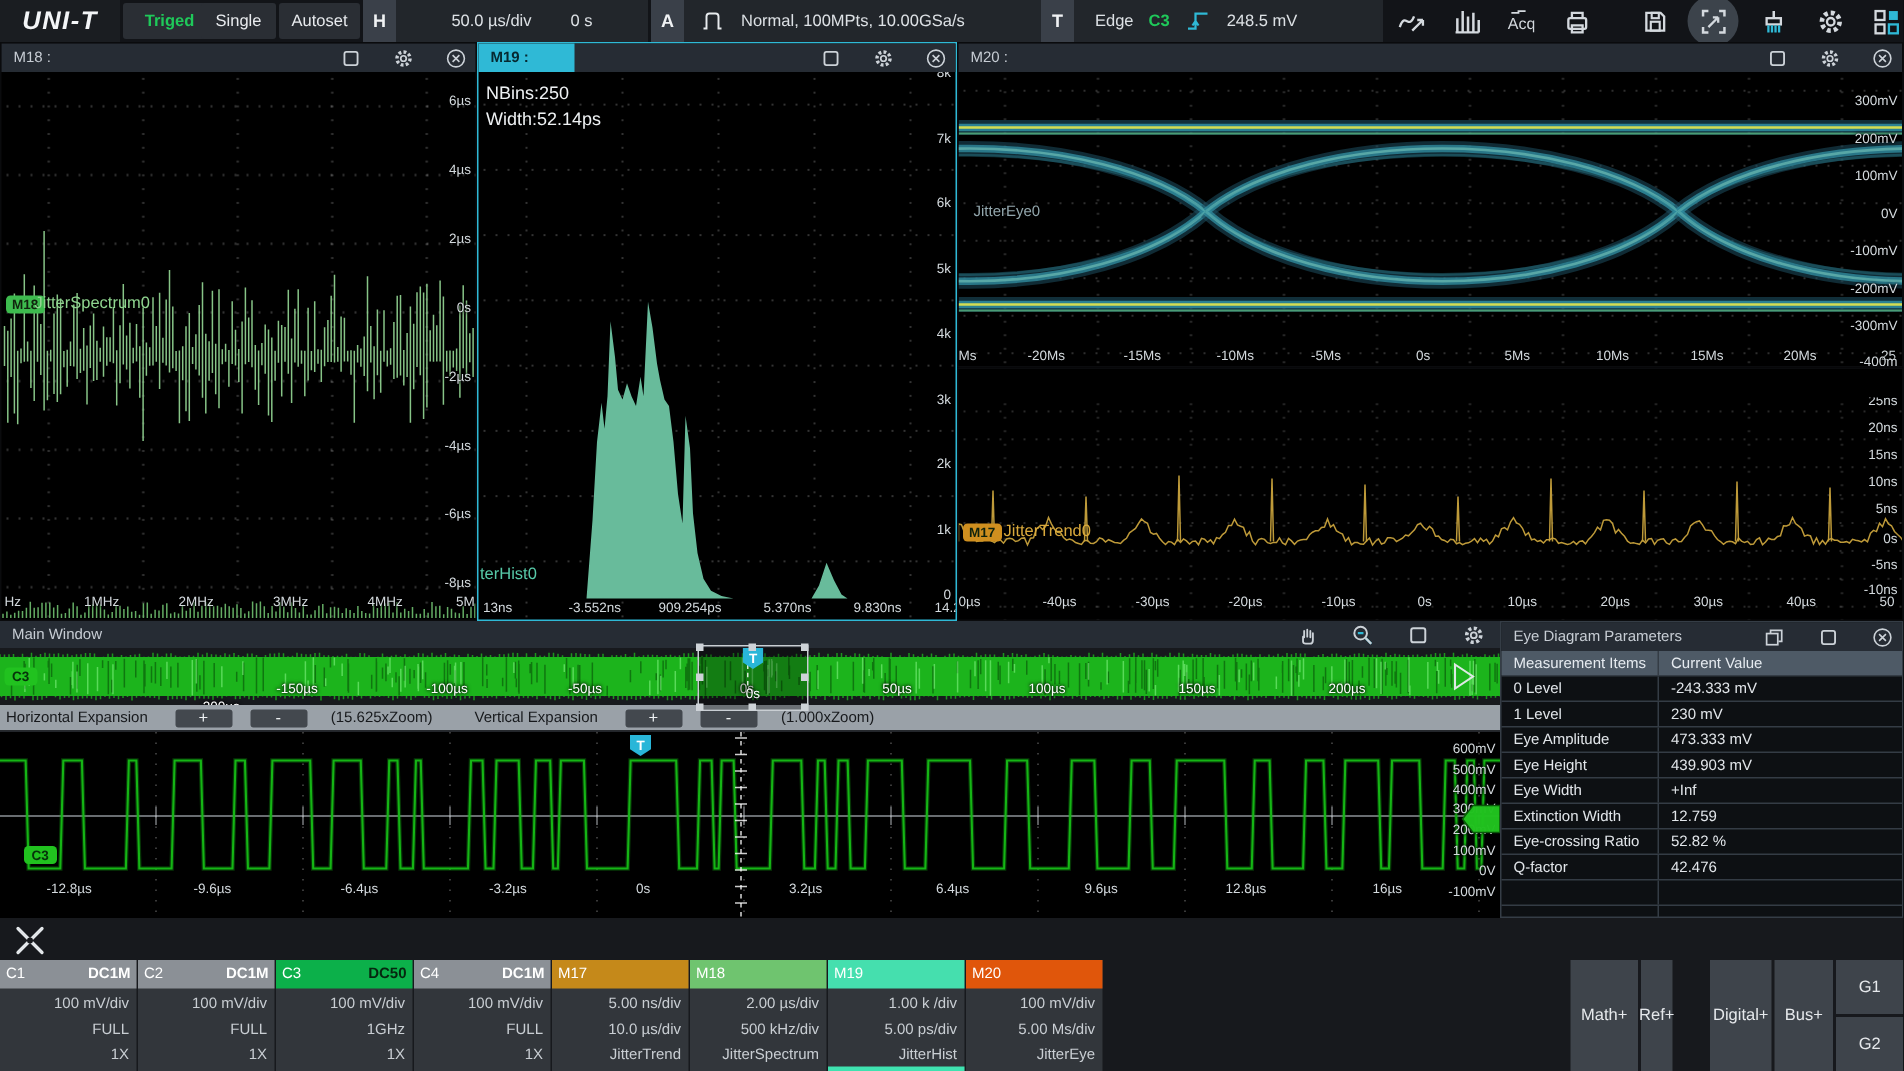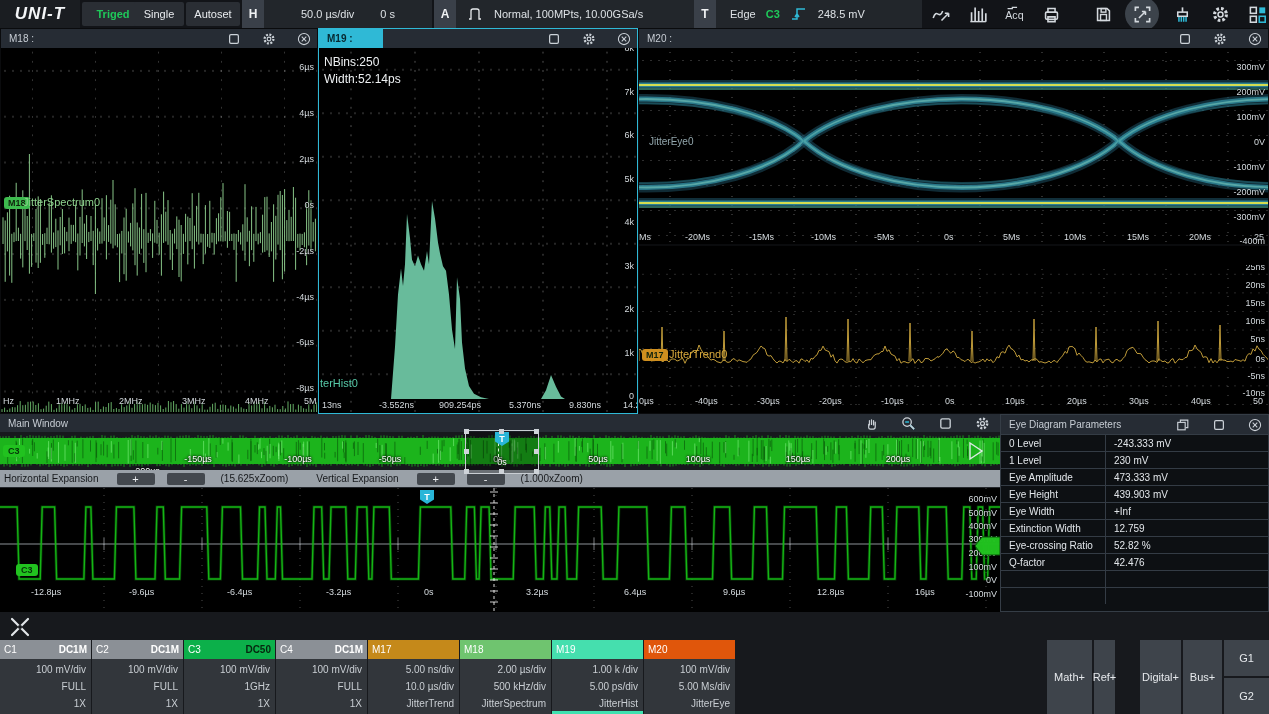--- a/index.html
+++ b/index.html
@@ -490,20 +490,24 @@
           </span>
           <span>
             <svg width="14" height="14" viewBox="0 0 16 16">
               <circle cx="8" cy="8" r="6.4" fill="none" stroke="#ccd2d8" stroke-width="1.2"></circle>
               <path d="M5.4,5.4L10.6,10.6M10.6,5.4L5.4,10.6" stroke="#ccd2d8" stroke-width="1.2"></path>
             </svg>
           </span>
         </span>
     </div>
     <div id="ep-table" style="position:absolute;left:0;top:19px;right:0;bottom:0;">
+        <div class="ep-row ep-head">
+          <div class="c1">Measurement Items</div>
+          <div class="c2">Current Value</div>
+        </div>
         <div class="ep-row">
           <div class="c1">0 Level</div>
           <div class="c2">-243.333 mV</div>
         </div>
         <div class="ep-row">
           <div class="c1">1 Level</div>
           <div class="c2">230 mV</div>
         </div>
         <div class="ep-row">
           <div class="c1">Eye Amplitude</div>

